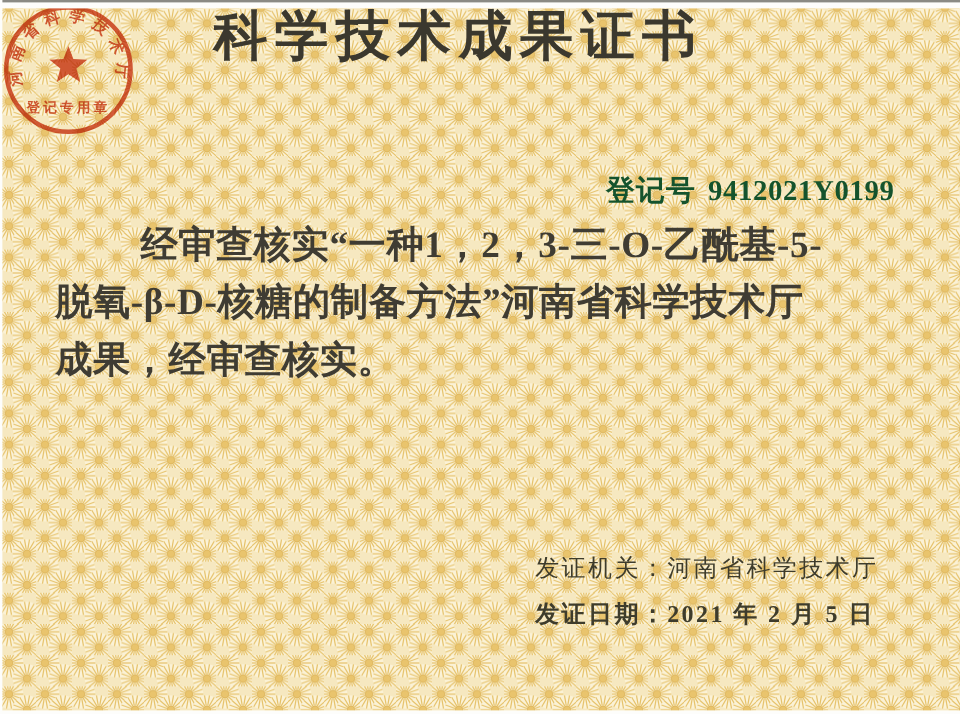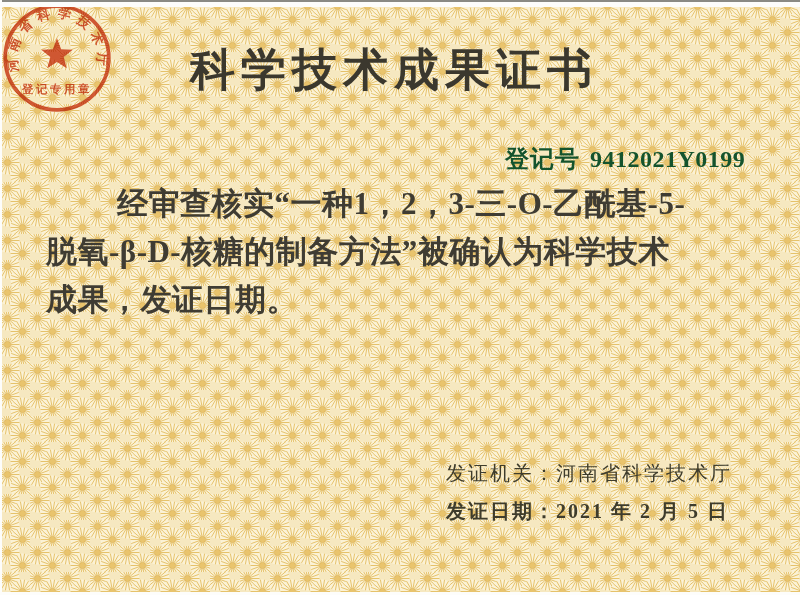--- a/index.html
+++ b/index.html
@@ -34,28 +34,27 @@
   }
   .scan-edge-left {
     position: absolute; left: 0; top: 0;
     width: 2px; height: 100%;
     background: #fdfdfb;
     z-index: 3;
   }
   .layer { position: absolute; z-index: 2; }
 
   .title {
-    left: 16px; top: 64; width: 756px;
+    left: 4px; top: 64; width: 756px;
     text-align: center;
     font-family: "Liberation Sans", sans-serif;
     font-size: 45px;
     font-weight: 700;
     letter-spacing: 6px;
     color: #3b382e;
-    margin-top: 40px;
   }
   .regnum {
     left: 505px; top: 143px;
     font-size: 24px;
     font-weight: 700;
     color: #14532d;
     letter-spacing: 1px;
     white-space: nowrap;
   }
   .regnum .num { margin-left: 10px; letter-spacing: 0.5px; }
@@ -151,22 +150,22 @@
   <div class="layer title">科学技术成果证书</div>
 
   
   <div class="layer regnum">
     <span>登记号</span><span class="num">9412021Y0199</span>
   </div>
 
   
   <div class="layer body-text">
     <div class="line first">经审查核实“一种1，2，3-三-O-乙酰基-5-</div>
-    <div class="line">脱氧-β-D-核糖的制备方法”被确认为科学技术</div>
-    <div class="line">成果，发证日期。</div>
+    <div class="line">脱氧-β-D-核糖的制备方法”河南省科学技术厅</div>
+    <div class="line">成果，经审查核实。</div>
   </div>
 
   
 
   
   <div class="layer issuer">
     <span>发证机关：</span><span>河南省科学技术厅</span>
   </div>
 
   

